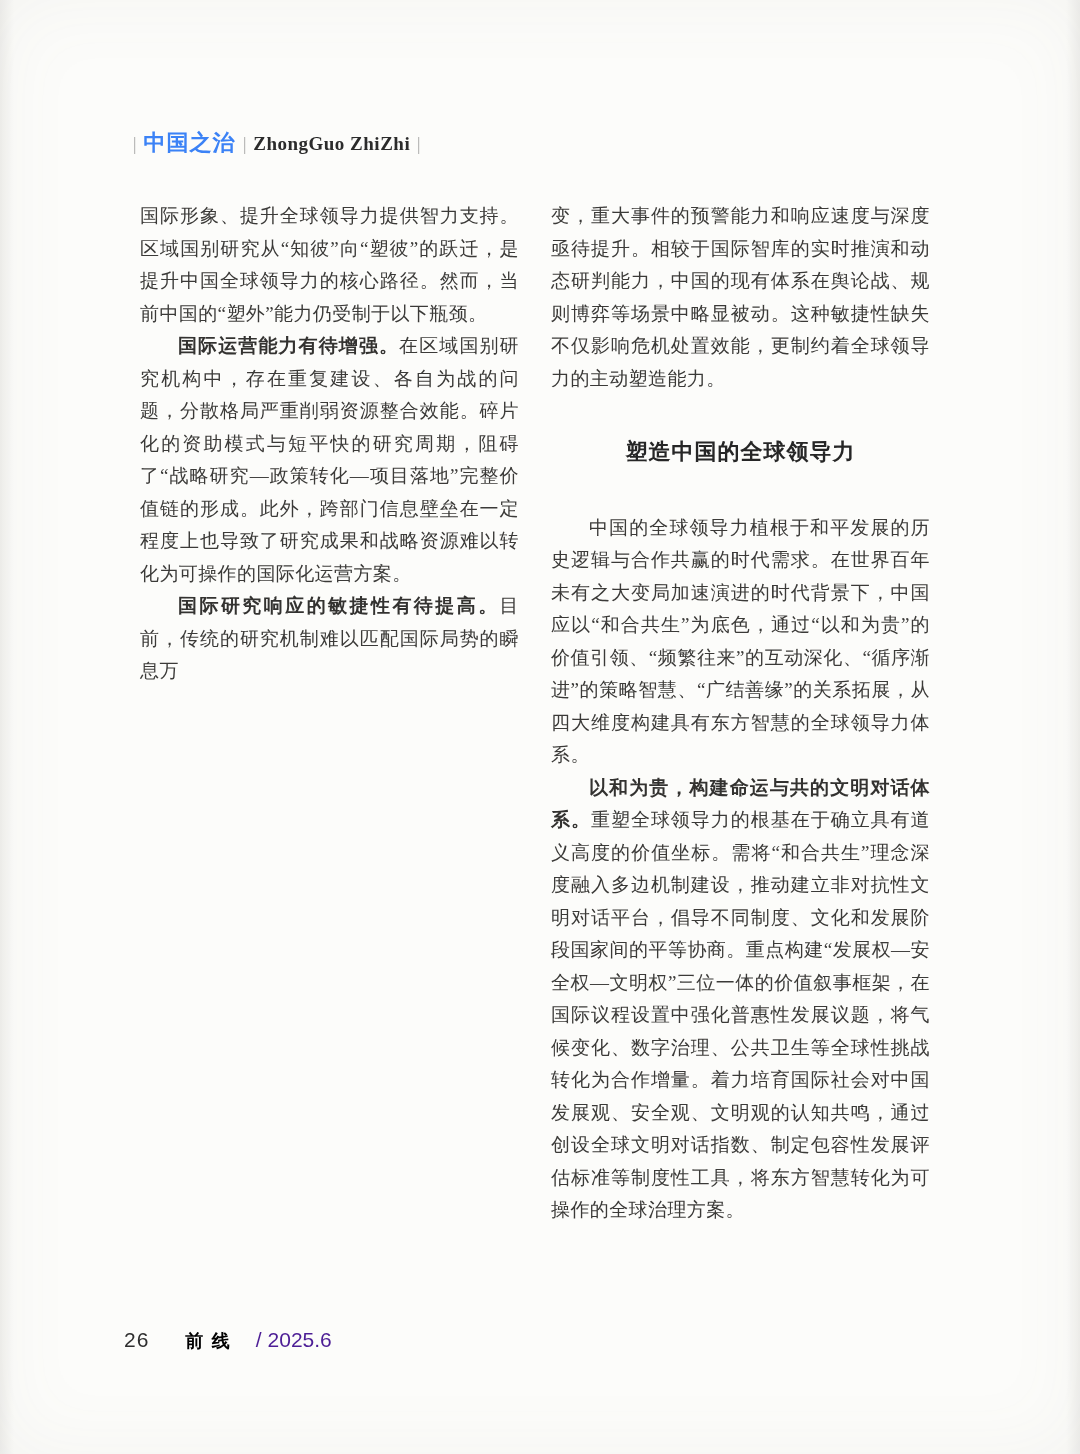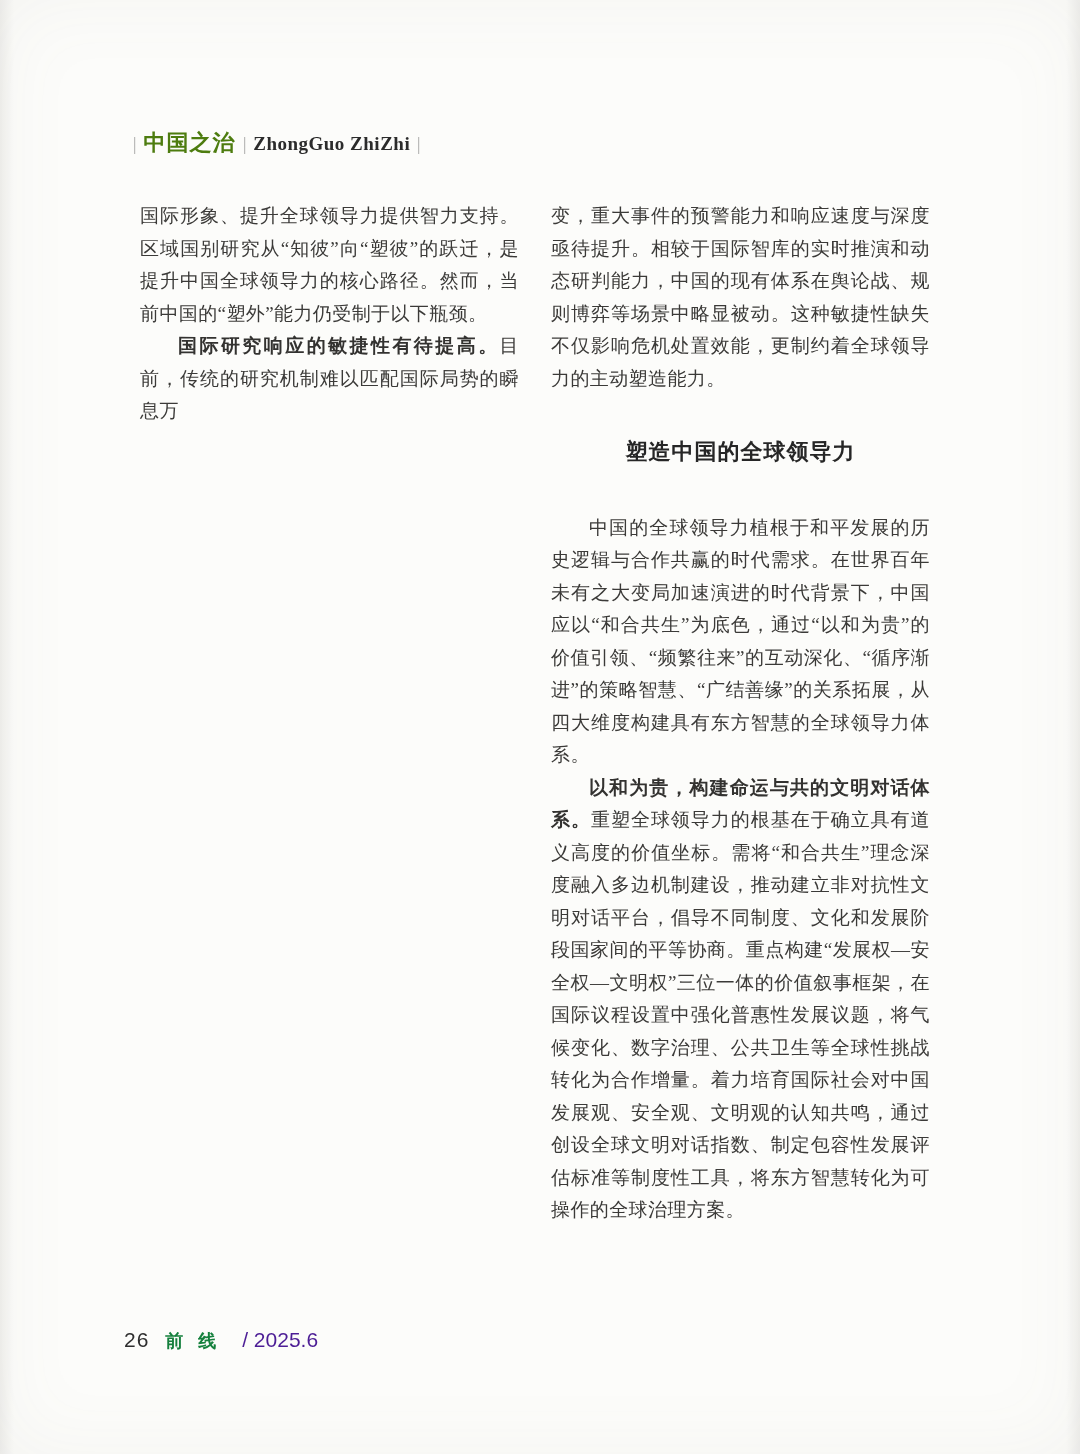--- a/index.html
+++ b/index.html
@@ -42,21 +42,21 @@
     font-weight: 400;
     font-size: 18px;
     margin: 0 7px;
     transform: scaleX(0.6);
   }
   .page-header .bar:first-child { margin-left: 0; }
   .page-header .brand {
     font-size: 22px;
     font-weight: 700;
     letter-spacing: 1px;
-    color: #4d7c0f;
+    color: #3b82f6;
   }
   .page-header .pinyin {
     font-size: 19px;
     font-weight: 700;
     letter-spacing: 0.5px;
     color: #2b2b2b;
   }
 
   .columns {
     position: absolute;
@@ -101,26 +101,26 @@
     align-items: baseline;
     font-family: "Liberation Sans", sans-serif;
     color: #333;
   }
   .page-footer .pagenum {
     font-size: 21px;
     letter-spacing: 1px;
     color: #2e2e2e;
   }
   .page-footer .journal {
-    margin-left: 16px;
+    margin-left: 36px;
     font-size: 18px;
     font-weight: 700;
     letter-spacing: 2px;
-    color: #15803d;
-    font-family: Liberation Mono, monospace;
+    color: #000000;
+    font-family: Liberation Serif, serif;
   }
   .page-footer .issue {
     margin-left: 24px;
     font-size: 21px;
     color: #4c1d95;
   }
 </style>
 </head>
 <body>
 
@@ -131,20 +131,21 @@
     <span class="brand">中国之治</span>
     <span class="bar">|</span>
     <span class="pinyin">ZhongGuo ZhiZhi</span>
     <span class="bar">|</span>
   </header>
 
   <div class="columns">
 
     <div class="col">
       <p class="cont"><span>国际形象、提升全球领导力提供智力支持。区域国别研究从“知彼”向“塑彼”的跃迁，是提升中国全球领导力的核心路径。然而，当前中国的“塑外”能力仍受制于以下瓶颈。</span></p>
+      <p class="indent"><span class="lead">国际运营能力有待增强。</span><span>在区域国别研究机构中，存在重复建设、各自为战的问题，分散格局严重削弱资源整合效能。碎片化的资助模式与短平快的研究周期，阻碍了“战略研究—政策转化—项目落地”完整价值链的形成。此外，跨部门信息壁垒在一定程度上也导致了研究成果和战略资源难以转化为可操作的国际化运营方案。</span></p>
       <p class="indent"><span class="lead">国际研究响应的敏捷性有待提高。</span><span>目前，传统的研究机制难以匹配国际局势的瞬息万</span></p>
     </div>
 
     <div class="col">
       <p class="cont"><span>变，重大事件的预警能力和响应速度与深度亟待提升。相较于国际智库的实时推演和动态研判能力，中国的现有体系在舆论战、规则博弈等场景中略显被动。这种敏捷性缺失不仅影响危机处置效能，更制约着全球领导力的主动塑造能力。</span></p>
       <h2 class="section-heading">塑造中国的全球领导力</h2>
       <p class="indent"><span>中国的全球领导力植根于和平发展的历史逻辑与合作共赢的时代需求。在世界百年未有之大变局加速演进的时代背景下，中国应以“和合共生”为底色，通过“以和为贵”的价值引领、“频繁往来”的互动深化、“循序渐进”的策略智慧、“广结善缘”的关系拓展，从四大维度构建具有东方智慧的全球领导力体系。</span></p>
       <p class="indent"><span class="lead">以和为贵，构建命运与共的文明对话体系。</span><span>重塑全球领导力的根基在于确立具有道义高度的价值坐标。需将“和合共生”理念深度融入多边机制建设，推动建立非对抗性文明对话平台，倡导不同制度、文化和发展阶段国家间的平等协商。重点构建“发展权—安全权—文明权”三位一体的价值叙事框架，在国际议程设置中强化普惠性发展议题，将气候变化、数字治理、公共卫生等全球性挑战转化为合作增量。着力培育国际社会对中国发展观、安全观、文明观的认知共鸣，通过创设全球文明对话指数、制定包容性发展评估标准等制度性工具，将东方智慧转化为可操作的全球治理方案。</span></p>
     </div>
 

